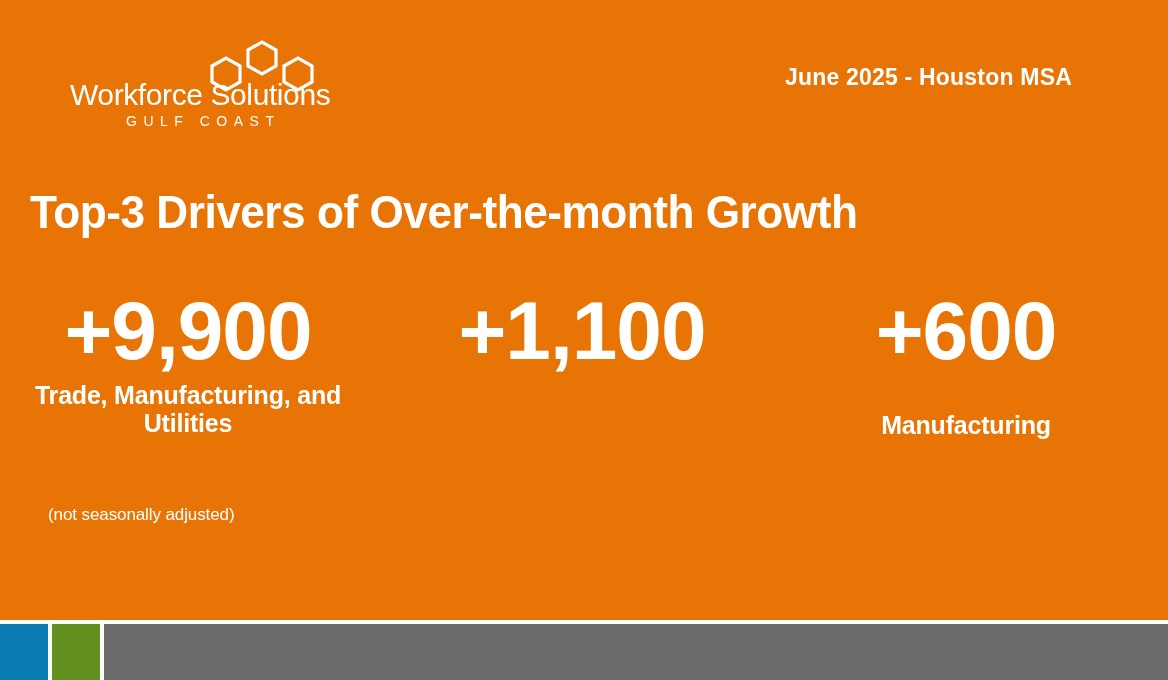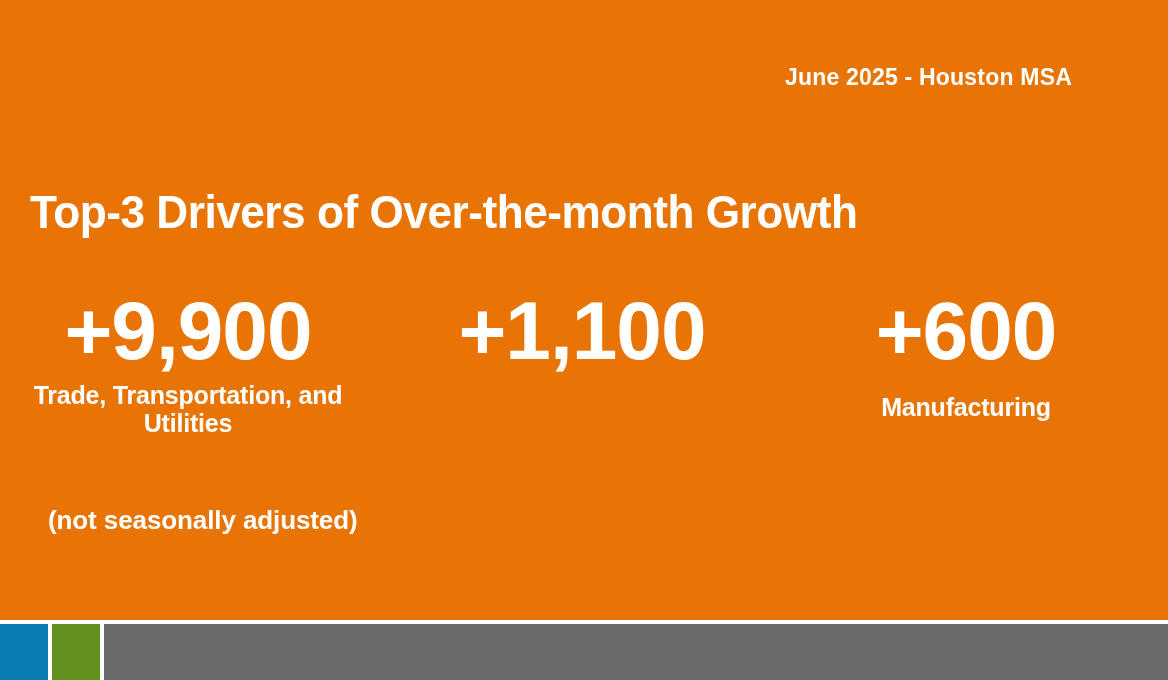--- a/index.html
+++ b/index.html
@@ -118,30 +118,30 @@
   }
   .stat-label {
     color: #ffffff;
     font-size: 25px;
     font-weight: bold;
     line-height: 1.12;
     letter-spacing: -0.2px;
   }
   .stat-1 .stat-label { margin-top: 12px; padding: 0 8px; }
   .stat-2 .stat-label { margin-top: 42px; }
-  .stat-3 .stat-label { margin-top: 24px; }
+  .stat-3 .stat-label { margin-top: 42px; }
 
   
   .footnote {
     position: absolute;
     left: 48px;
     top: 505px;
     color: #ffffff;
-    font-size: 26px;
-    font-weight: bold;
+    font-size: 17px;
+    font-weight: normal;
     letter-spacing: -0.1px;
     white-space: nowrap;
   }
 
   
   .bottom-bar {
     position: absolute;
     left: 0;
     bottom: 0;
     width: 1168px;
@@ -155,30 +155,41 @@
   }
   .bar-blue  { left: 0px;   width: 48px;   background: #0C7CB4; }
   .bar-green { left: 52px;  width: 48px;   background: #629120; }
   .bar-gray  { left: 104px; width: 1064px; background: #6B6B6B; }
 </style>
 </head>
 <body>
 
 <div class="slide">
 
+  <div class="logo">
+    <svg class="logo-hexes" viewBox="0 0 115 58">
+      <g fill="none" stroke="#ffffff" stroke-width="3.2">
+        <polygon points="38,14 52,6 66,14 66,30 52,38 38,30"></polygon>
+        <polygon points="2,30 16,22 30,30 30,46 16,54 2,46"></polygon>
+        <polygon points="74,30 88,22 102,30 102,46 88,54 74,46"></polygon>
+      </g>
+    </svg>
+    <div class="logo-wordmark">Workforce Solutions</div>
+    <div class="logo-sub">GULF COAST</div>
+  </div>
 
   <div class="header-date">June 2025 - Houston MSA</div>
 
   <div class="slide-title">Top-3 Drivers of Over-the-month Growth</div>
 
   <div class="stats">
 
     <div class="stat stat-1">
       <div class="stat-value">+9,900</div>
-      <div class="stat-label">Trade, Transportation, and Utilities</div>
+      <div class="stat-label">Trade, Manufacturing, and Utilities</div>
     </div>
 
     <div class="stat stat-2">
       <div class="stat-value">+1,100</div>
     </div>
 
     <div class="stat stat-3">
       <div class="stat-value">+600</div>
       <div class="stat-label">Manufacturing</div>
     </div>

